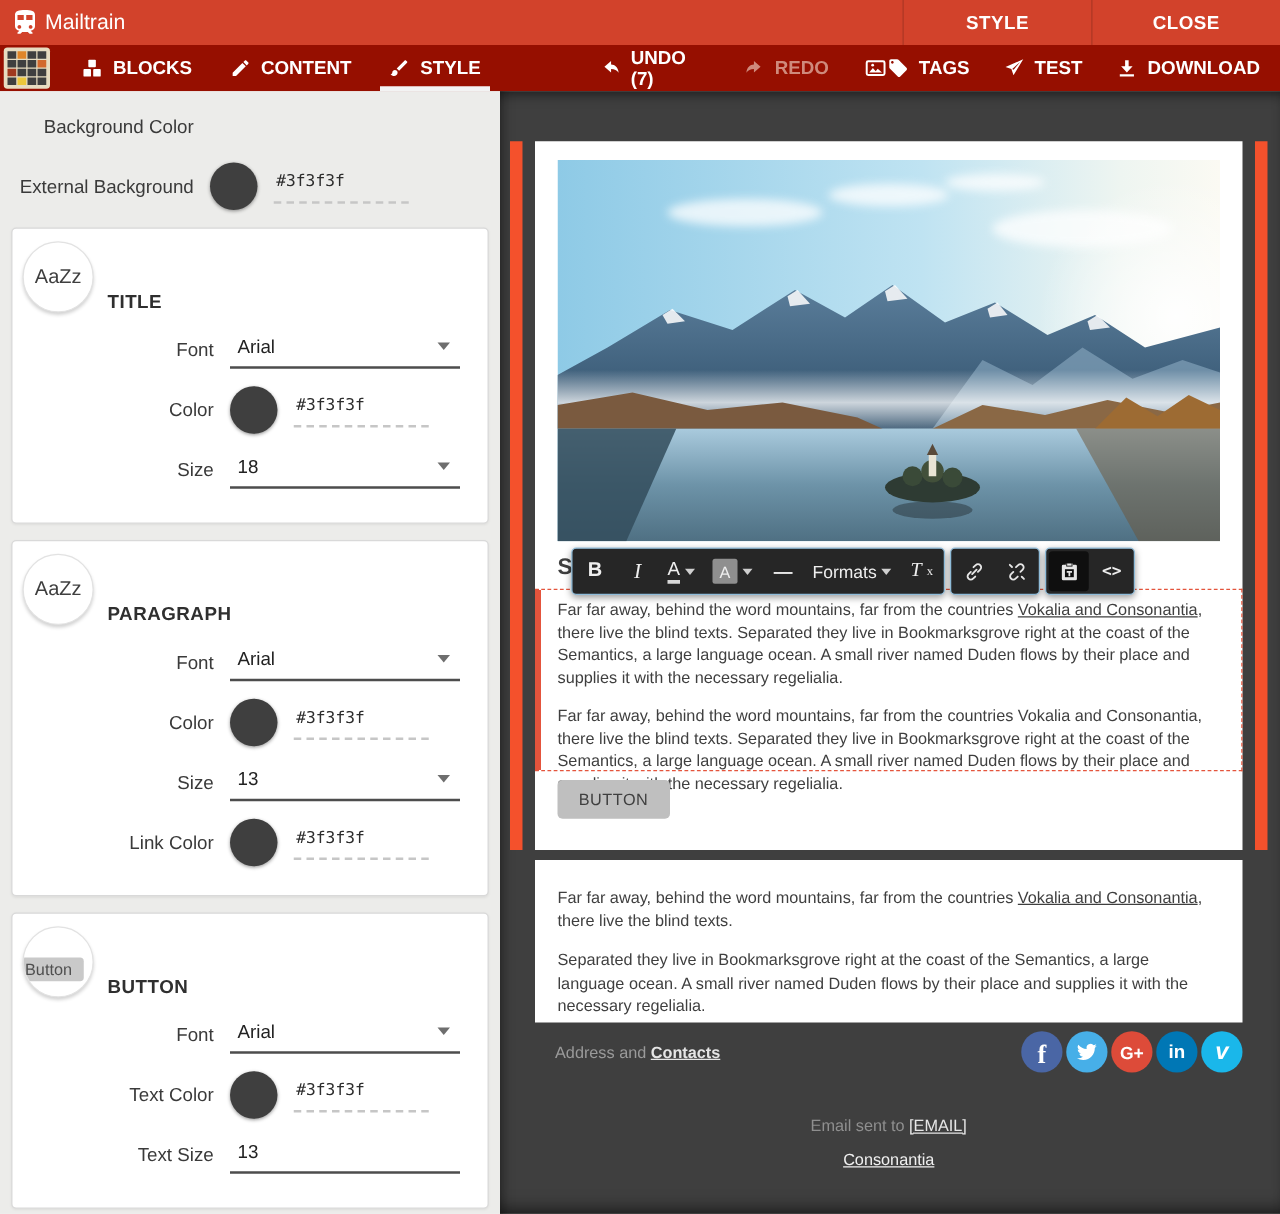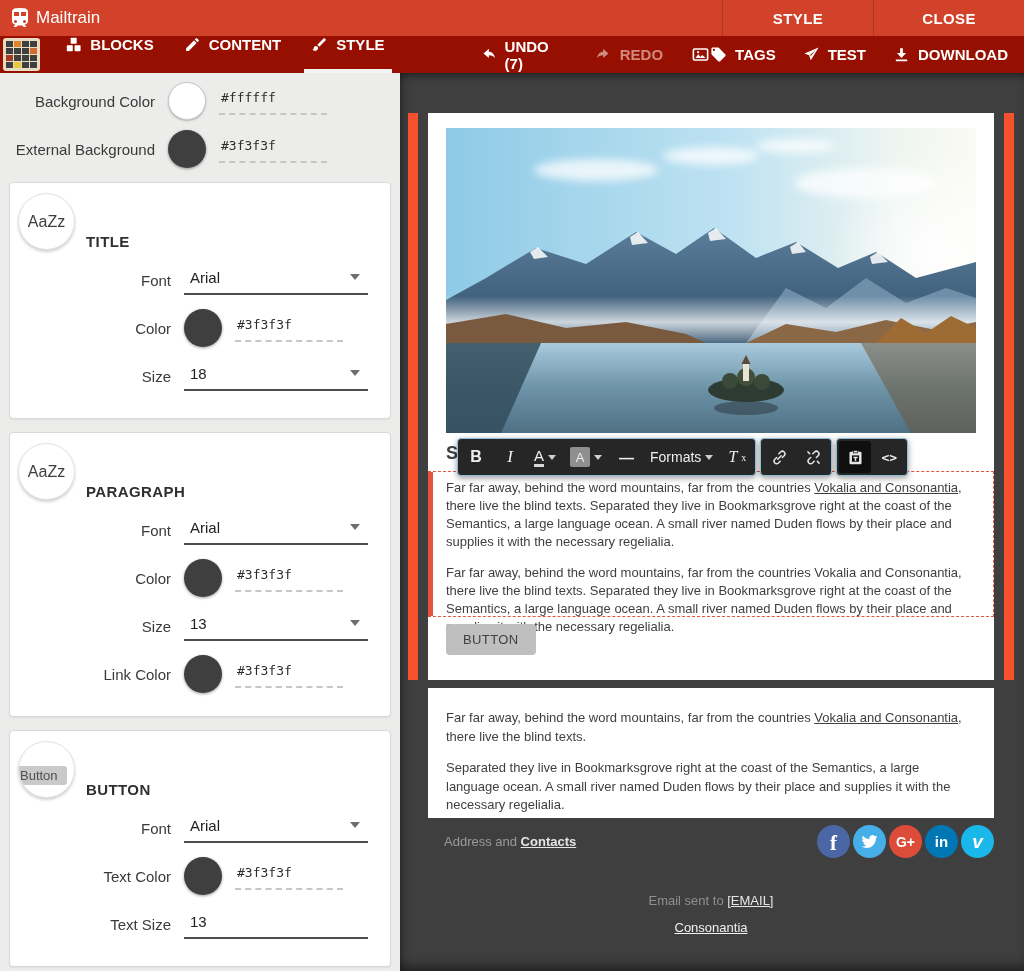--- a/index.html
+++ b/index.html
@@ -18,21 +18,21 @@
   
   #toolbar { position:absolute; left:0; top:36px; width:1024px; height:37px;
              background:#960f00; display:flex; align-items:center; color:#fff;
              font-weight:bold; font-size:15px; }
   .logo { width:38px; height:33px; margin:0 10px 0 3px; background:#e7dcc1; border-radius:3px;
           display:grid; grid-template-columns:repeat(4,7px); grid-template-rows:repeat(4,6px);
           gap:1px; padding:2px; justify-content:center; align-content:center; }
   .logo i { display:block; background:#3f3f3f; }
   .logo i.or { background:#e0862a; } .logo i.o2 { background:#d2692e; }
   .logo i.rd { background:#a03a20; } .logo i.yl { background:#ecc73c; }
-  .tab { display:flex; align-items:flex-start; gap:8px; padding:0 15px; height:37px;
+  .tab { display:flex; align-items:center; gap:8px; padding:0 15px; height:37px;
          position:relative; cursor:pointer; }
   .tab.active::after { content:""; position:absolute; left:8px; right:8px; bottom:0;
                        height:4px; background:#f3f3f3; }
   .tbtn { display:flex; align-items:center; gap:8px; cursor:pointer; }
   .tbtn.disabled { color:#cf8a7c; }
   .tbtn.disabled svg { fill:#cf8a7c; }
   .mid-group { display:flex; align-items:center; gap:28px; margin-left:80px; }
   .right-group { display:flex; align-items:center; gap:27px; margin-left:auto; padding-right:16px; }
   .ticon { width:17px; height:17px; flex:0 0 auto; }
 
@@ -229,24 +229,20 @@
       </svg>
       <span>DOWNLOAD</span>
     </div>
   </div>
 </div>
 
 <div id="style-panel">
 
   <div class="row">
     <div class="lbl">Background Color</div>
-    <div class="ctl">
-      <span class="swatch light" style="background: rgb(255, 255, 255);"></span>
-      <span class="hex">#ffffff</span>
-    </div>
   </div>
   <div class="row">
     <div class="lbl">External Background</div>
     <div class="ctl">
       <span class="swatch" style="background: rgb(63, 63, 63);"></span>
       <span class="hex">#3f3f3f</span>
     </div>
   </div>
 
   <div class="card">

